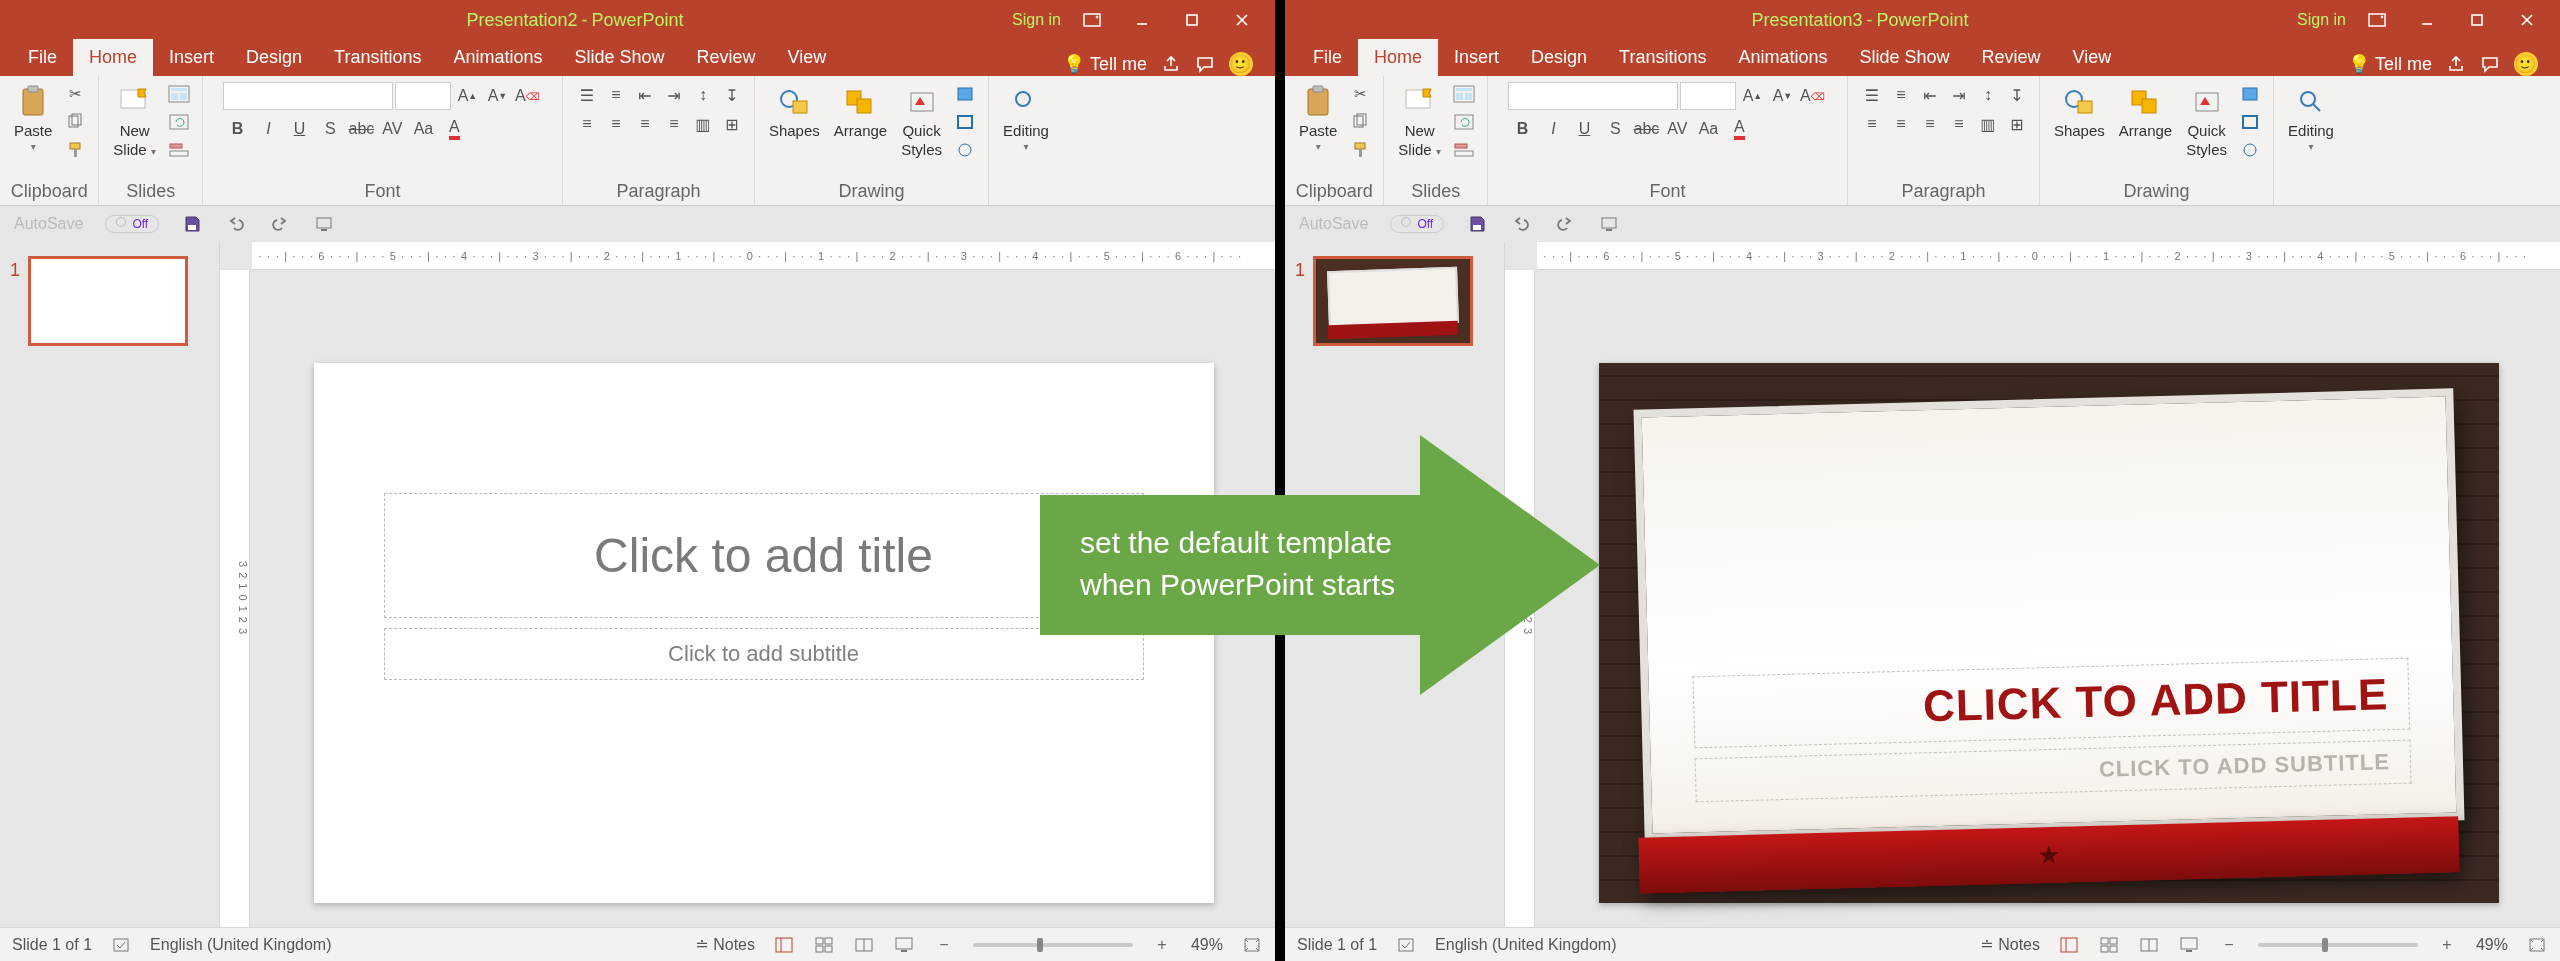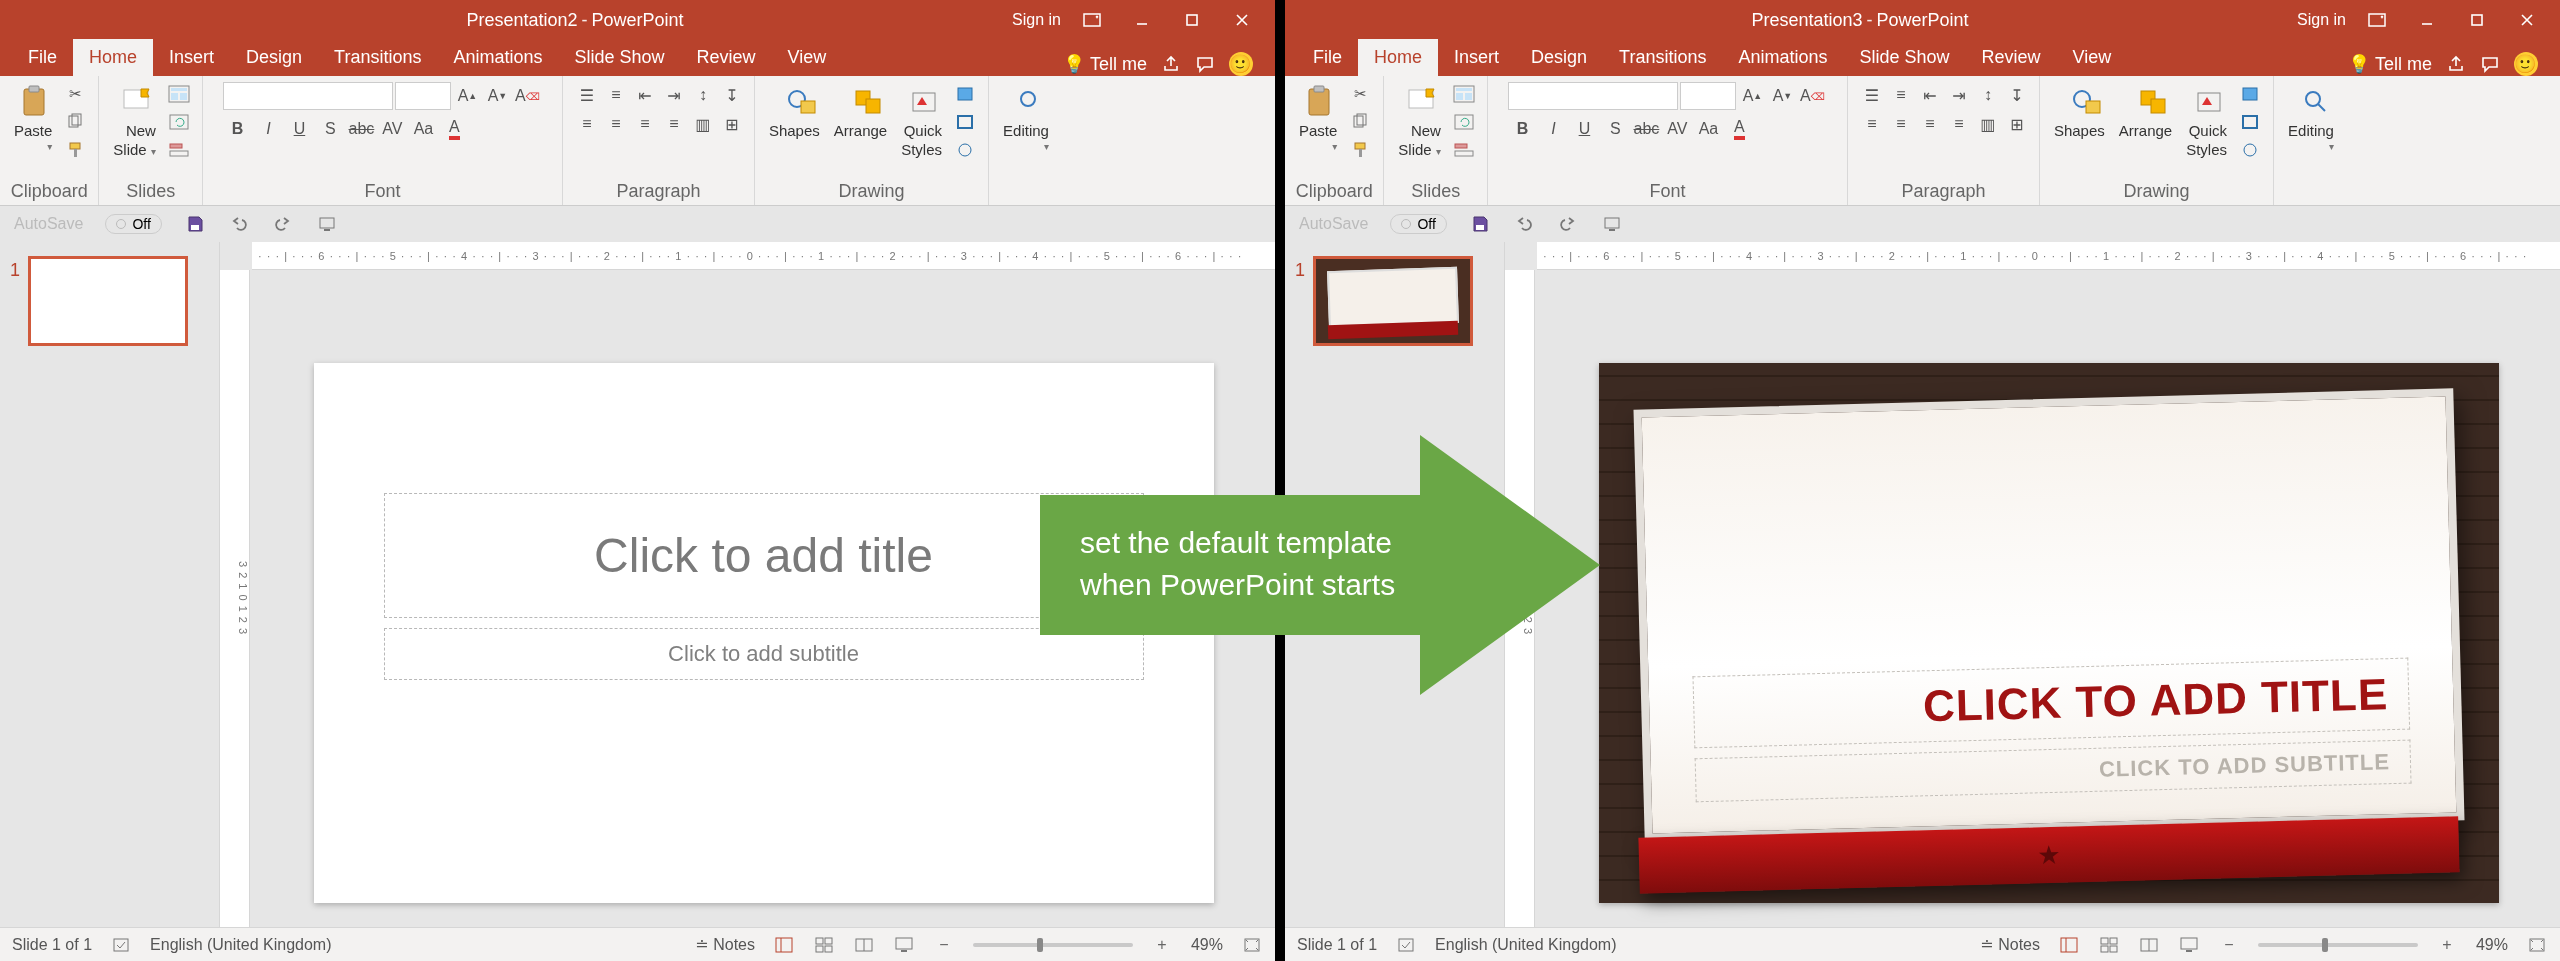--- a/index.html
+++ b/index.html
@@ -1,21 +1,21 @@
 <!DOCTYPE html>
 <html><head>
 <meta charset="utf-8">
 <style>
   * { box-sizing: border-box; margin: 0; padding: 0; font-family: "Segoe UI", Arial, sans-serif; }
   body { background:#000; width:2560px; height:961px; display:flex; overflow:hidden; font-size:18px; }
   .gap { width:10px; background:#000; }
   .app { width:1275px; height:961px; display:flex; flex-direction:column; background:#e6e6e6; position:relative; }
 
   
-  .titlebar { background:#b8422c; height:40px; display:flex; align-items:center; color:#ffffff; padding:0 8px; }
+  .titlebar { background:#b8422c; height:40px; display:flex; align-items:center; color:#bef264; padding:0 8px; }
   .titlebar .title-center { flex:1; text-align:center; font-size:18px; display:flex; justify-content:center; gap:4px; }
   .titlebar .title-center .sep { opacity:.9; }
   .titlebar .right-ctrls { display:flex; align-items:center; gap:0; }
   .titlebar .sysbtn { width:50px; height:40px; display:flex; align-items:center; justify-content:center; font-size:16px; color:#fff; }
   .titlebar .signin { margin-right:6px; font-size:16px; }
   .titlebar .left-pad { width:130px; }
 
   
   .ribbon-tabs { background:#b8422c; height:36px; display:flex; align-items:flex-end; padding:0 12px; color:#fff; font-size:18px; }
   .ribbon-tabs .tab { padding:8px 16px; cursor:pointer; }
@@ -24,33 +24,33 @@
   .ribbon-tabs .rightset { display:flex; align-items:center; gap:14px; padding-right:10px; }
   .ribbon-tabs .rightset span { display:flex; align-items:center; gap:4px; font-size:18px; }
   .tellme-bulb { font-size:18px; }
   .smiley { width:24px; height:24px; background:#ffcf33; border-radius:50%; display:flex; align-items:center; justify-content:center; font-size:14px; color:#333; }
 
   
   .ribbon { background:#f3f2f1; border-bottom:1px solid #ccc; display:flex; height:130px; }
   .group { border-right:1px solid #d8d8d8; padding:6px 10px 3px 10px; display:flex; flex-direction:column; justify-content:space-between; align-items:center; }
   .group .group-content { display:flex; align-items:flex-start; gap:6px; }
   .group .group-label { font-size:18px; color:#666; padding-top:2px; width:100%; text-align:center; }
-  .vbtn { display:flex; flex-direction:column; align-items:flex-end; font-size:15px; color:#333; gap:2px; padding:2px 4px; }
+  .vbtn { display:flex; flex-direction:column; align-items:center; font-size:15px; color:#333; gap:2px; padding:2px 4px; }
   .vbtn .ico { width:36px; height:36px; display:flex; align-items:center; justify-content:center; }
   .stack { display:flex; flex-direction:column; gap:4px; }
   .mini { width:26px; height:24px; display:flex; align-items:center; justify-content:center; color:#555; font-size:15px; }
   .font-row { display:flex; align-items:center; gap:2px; }
   .dd { border:1px solid #ccc; background:#fff; height:28px; display:flex; align-items:center; padding:0 6px; font-size:15px; color:#999; }
   .btns-row { display:flex; gap:3px; }
   .sbtn { width:28px; height:26px; display:flex; align-items:center; justify-content:center; color:#555; font-size:16px; }
   .para-grid { display:grid; grid-template-columns:repeat(6,26px); grid-template-rows:repeat(2,26px); gap:3px; }
 
   
   .qat { background:#e6e6e6; height:36px; display:flex; align-items:center; padding:0 14px; gap:22px; color:#777; font-size:16px; }
-  .qat .pill { border:1px solid #ccc; border-radius:12px; padding:1px 10px; font-size:14px; color:#000000; display:flex; align-items:center; gap:6px; }
+  .qat .pill { border:1px solid #ccc; border-radius:12px; padding:1px 10px; font-size:12px; color:#6d28d9; display:flex; gap:6px; }
   .qat .pill .knob { width:10px; height:10px; border:1px solid #bbb; border-radius:50%; }
   .qat .qicon { width:22px; height:22px; display:flex; align-items:center; justify-content:center; }
 
   
   .work { flex:1; display:flex; background:#e6e6e6; overflow:hidden; }
   .thumbs { width:220px; border-right:1px solid #d6d6d6; padding:14px 10px; display:flex; flex-direction:column; gap:10px; }
   .thumb-row { display:flex; gap:8px; align-items:flex-start; }
   .thumb-num { font-size:18px; color:#b8422c; padding-top:4px; }
   .thumb { width:160px; height:90px; border:3px solid #d05a3c; background:#fff; display:flex; align-items:center; justify-content:center; overflow:hidden; }
   .thumb.styled { background:#4a2e22; position:relative; }

